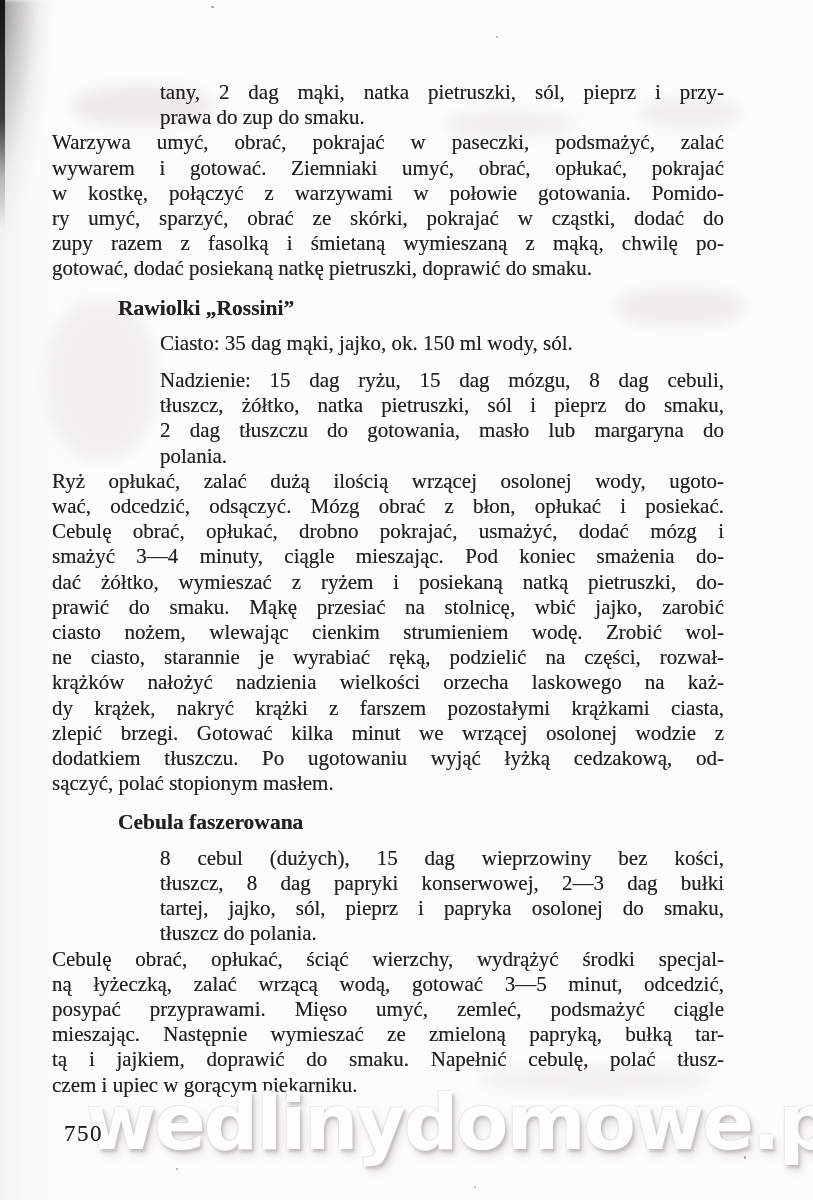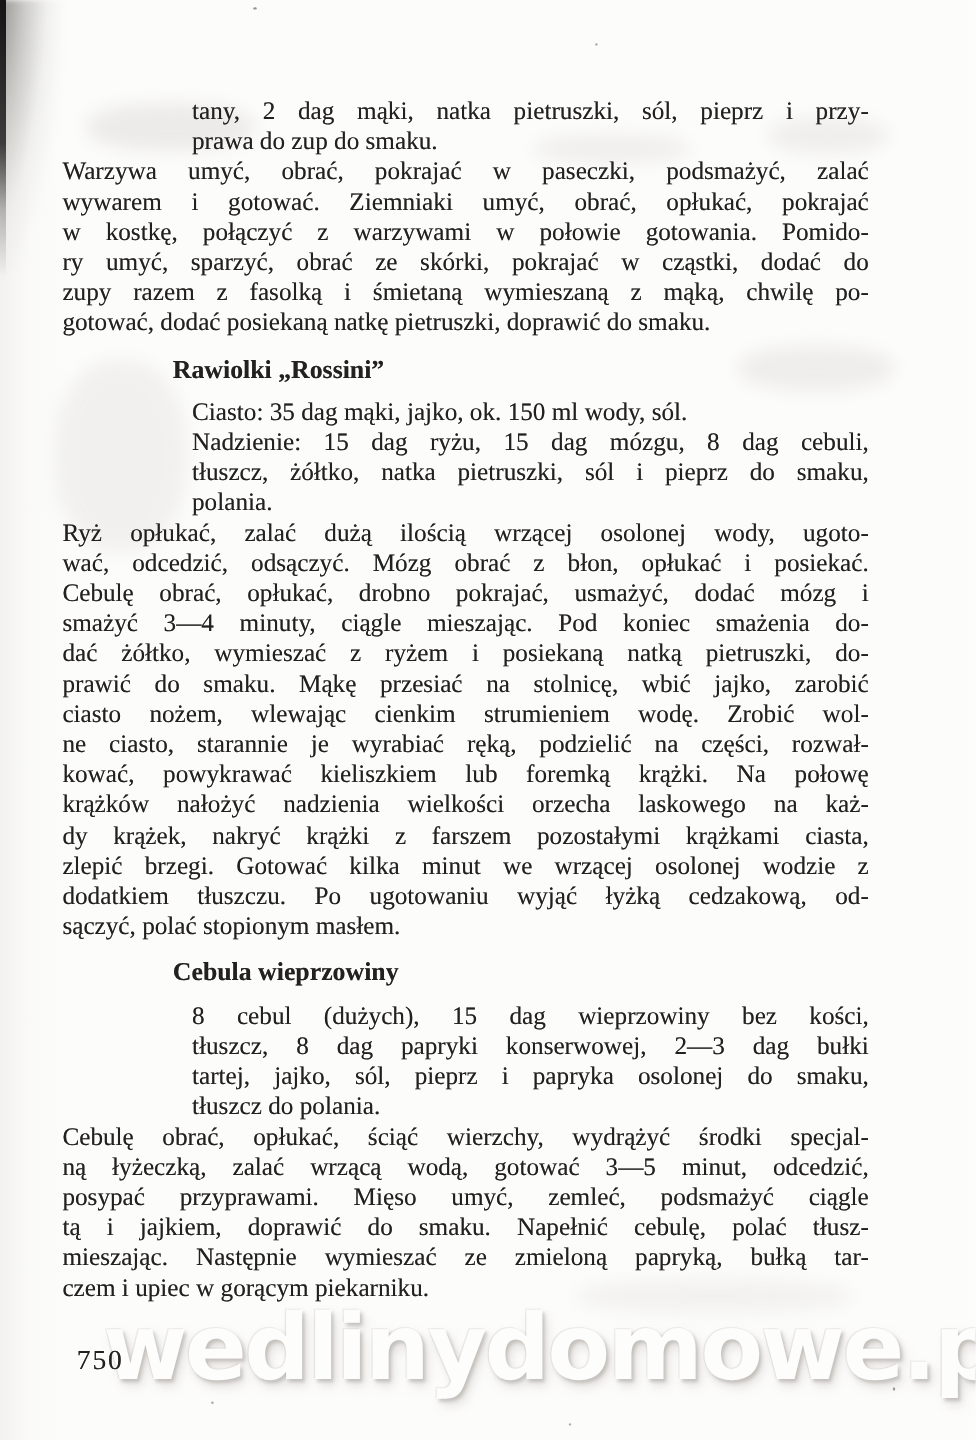--- a/index.html
+++ b/index.html
@@ -48,23 +48,23 @@
   
   .content {
     position: absolute; left: 52px; top: 80px; width: 672px;
     font-size: 21px; line-height: 25.2px;
     text-shadow: 0 0 0.5px rgba(35,33,31,0.55);
   }
   .para { margin: 0; }
   .para .line { text-align: justify; text-align-last: justify; }
   .para .line.last { text-align-last: left; font-family: Liberation Serif, serif; }
   .para.indent { margin-left: 108px; }
-  .para.indent + .para.indent { margin-top: 0; }
+  .para.indent + .para.indent { margin-top: 12px; }
   .heading {
-    font-weight: 700; margin-left: 92px;
+    font-weight: 700; margin-left: 66px;
     margin-top: 14px; margin-bottom: 3px;
     font-size: 21.5px;
   }
   .heading + .para { margin-top: 10px; }
 
   
   .pageno {
     position: absolute; left: 64px; top: 1121px;
     font-size: 23px; letter-spacing: 1.5px; z-index: 3;
     text-shadow: 0 0 0.5px rgba(35,33,31,0.55);
@@ -117,50 +117,50 @@
         <div class="line">zupy razem z fasolką i śmietaną wymieszaną z mąką, chwilę po-</div>
         <div class="line last">gotować, dodać posiekaną natkę pietruszki, doprawić do smaku.</div>
       </div>
       <div class="heading">Rawiolki „Rossini”</div>
       <div class="para indent">
         <div class="line last">Ciasto: 35 dag mąki, jajko, ok. 150 ml wody, sól.</div>
       </div>
       <div class="para indent">
         <div class="line">Nadzienie: 15 dag ryżu, 15 dag mózgu, 8 dag cebuli,</div>
         <div class="line">tłuszcz, żółtko, natka pietruszki, sól i pieprz do smaku,</div>
+        <div class="line">2 dag tłuszczu do gotowania, masło lub margaryna do</div>
         <div class="line last">polania.</div>
       </div>
       <div class="para">
         <div class="line">Ryż opłukać, zalać dużą ilością wrzącej osolonej wody, ugoto-</div>
         <div class="line">wać, odcedzić, odsączyć. Mózg obrać z błon, opłukać i posiekać.</div>
         <div class="line">Cebulę obrać, opłukać, drobno pokrajać, usmażyć, dodać mózg i</div>
         <div class="line">smażyć 3—4 minuty, ciągle mieszając. Pod koniec smażenia do-</div>
         <div class="line">dać żółtko, wymieszać z ryżem i posiekaną natką pietruszki, do-</div>
         <div class="line">prawić do smaku. Mąkę przesiać na stolnicę, wbić jajko, zarobić</div>
         <div class="line">ciasto nożem, wlewając cienkim strumieniem wodę. Zrobić wol-</div>
         <div class="line">ne ciasto, starannie je wyrabiać ręką, podzielić na części, rozwał-</div>
-        <div class="line">kować, powykrawać kieliszkiem lub foremką krążki. Na połowę</div>
         <div class="line">krążków nałożyć nadzienia wielkości orzecha laskowego na każ-</div>
         <div class="line">dy krążek, nakryć krążki z farszem pozostałymi krążkami ciasta,</div>
         <div class="line">zlepić brzegi. Gotować kilka minut we wrzącej osolonej wodzie z</div>
         <div class="line">dodatkiem tłuszczu. Po ugotowaniu wyjąć łyżką cedzakową, od-</div>
         <div class="line last">sączyć, polać stopionym masłem.</div>
       </div>
-      <div class="heading">Cebula wieprzowiny</div>
+      <div class="heading">Cebula faszerowana</div>
       <div class="para indent">
         <div class="line">8 cebul (dużych), 15 dag wieprzowiny bez kości,</div>
         <div class="line">tłuszcz, 8 dag papryki konserwowej, 2—3 dag bułki</div>
         <div class="line">tartej, jajko, sól, pieprz i papryka osolonej do smaku,</div>
         <div class="line last">tłuszcz do polania.</div>
       </div>
       <div class="para">
         <div class="line">Cebulę obrać, opłukać, ściąć wierzchy, wydrążyć środki specjal-</div>
         <div class="line">ną łyżeczką, zalać wrzącą wodą, gotować 3—5 minut, odcedzić,</div>
         <div class="line">posypać przyprawami. Mięso umyć, zemleć, podsmażyć ciągle</div>
+        <div class="line">mieszając. Następnie wymieszać ze zmieloną papryką, bułką tar-</div>
         <div class="line">tą i jajkiem, doprawić do smaku. Napełnić cebulę, polać tłusz-</div>
-        <div class="line">mieszając. Następnie wymieszać ze zmieloną papryką, bułką tar-</div>
         <div class="line last">czem i upiec w gorącym piekarniku.</div>
       </div>
     </main>
 
   <span class="pageno">750</span>
 
 </div>
 
 </body></html>

